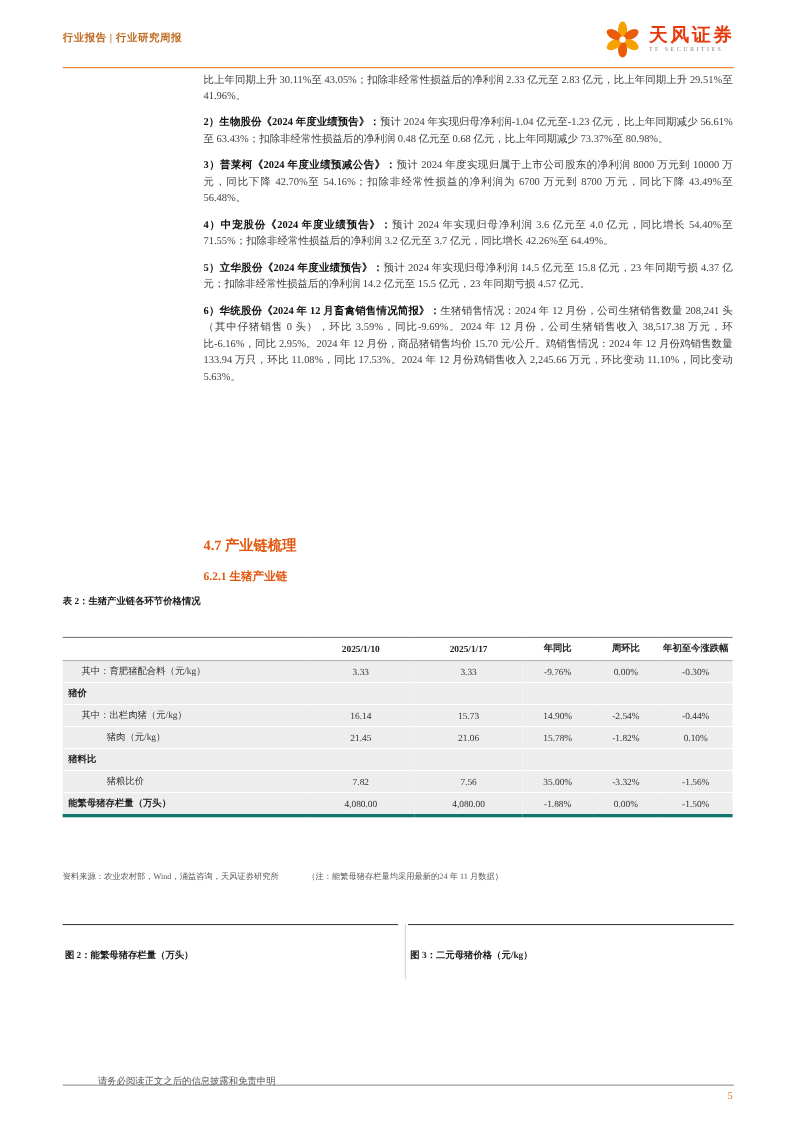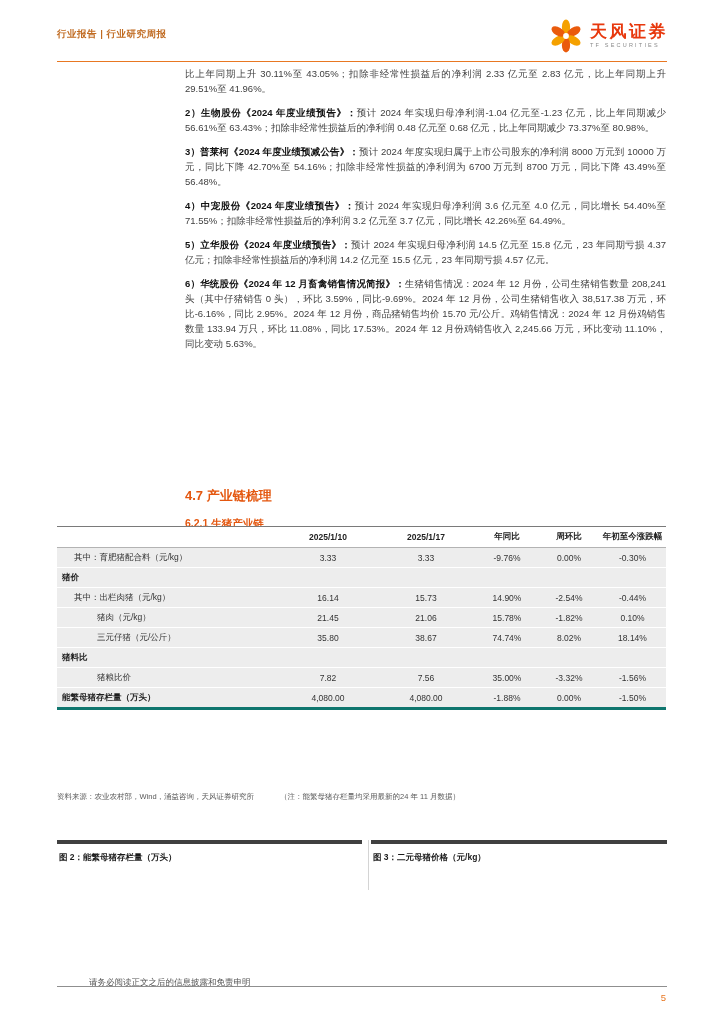--- a/index.html
+++ b/index.html
@@ -1,18 +1,18 @@
 <!DOCTYPE html>
 <html><head>
 <meta charset="utf-8">
 <style>
   html,body { margin:0; padding:0; background:#ffffff; }
   .page {
     position:relative; width:724px; height:1024px; background:#ffffff;
-    font-family:Liberation Sans, sans-serif; color:#333;
+    font-family:Liberation Serif, serif; color:#333;
     overflow:hidden;
   }
 
   
   .header-left {
     position:absolute; left:57px; top:28px;
     font-size:9.5px; font-weight:bold; color:#C06A20; letter-spacing:0.5px;
   }
   .logo { position:absolute; right:56px; top:18px; display:flex; align-items:center; }
   .logo-icon { width:36px; height:36px; margin-right:6px; }
@@ -37,21 +37,21 @@
     position:absolute; left:185px; top:517px; margin:0;
     font-size:10.5px; font-weight:bold; color:#E4570F;
   }
 
   
   .tbl-caption {
     position:absolute; left:57px; top:541px;
     font-size:8.5px; font-weight:bold; color:#1a1a1a;
   }
   .price-table {
-    position:absolute; left:57px; top:526px; width:609px;
+    position:absolute; left:57px; top:579px; width:609px;
     border-collapse:collapse; table-layout:fixed; font-size:8.5px;
   }
   .price-table th {
     height:20px; font-weight:bold; color:#222; background:#fff;
     border-top:1.3px solid #7a7a7a; border-bottom:1px solid #b3b3b3;
     text-align:center; padding:0 2px; font-size:8.5px;
   }
   .price-table th.lbl { text-align:left; }
   .price-table td {
     height:19px; background:#EDEDED; border-bottom:1px solid #ffffff;
@@ -65,21 +65,21 @@
   .price-table td.cat { font-weight:bold; color:#1e1e1e; }
 
   .source-note {
     position:absolute; left:57px; top:792px; width:610px;
     font-size:7.5px; color:#595959;
   }
   .source-note .gap { display:inline-block; width:26px; }
 
   
   .figures { position:absolute; left:57px; top:840px; width:610px; display:flex; }
-  .fig { width:305px; border-top:4px solid #404040; padding-top:8px; box-sizing:border-box; }
+  .fig { width:305px; border-top:1px solid #404040; padding-top:22px; box-sizing:border-box; }
   .fig + .fig { margin-left:9px; width:296px; }
   .fig-title { font-size:8.5px; font-weight:bold; color:#1a1a1a; padding-left:2px; }
   .fig-divider { position:absolute; left:368px; top:840px; width:1px; height:50px; background:#d4d4d4; }
 
   
   .footer-rule { position:absolute; left:57px; width:610px; top:986px; border-top:1px solid #8f8f8f; }
   .footer-text { position:absolute; left:89px; top:977px; font-size:8.5px; color:#555; }
   .page-num { position:absolute; right:58px; top:992px; font-size:9.5px; color:#E87722; }
 </style>
 </head>
@@ -168,28 +168,20 @@
         </tr>
         <tr>
           <td class="lbl ind2">猪肉（元/kg）</td>
           <td>21.45</td>
           <td>21.06</td>
           <td>15.78%</td>
           <td>-1.82%</td>
           <td>0.10%</td>
         </tr>
         <tr>
-          <td class="lbl ind2">三元仔猪（元/公斤）</td>
-          <td>35.80</td>
-          <td>38.67</td>
-          <td>74.74%</td>
-          <td>8.02%</td>
-          <td>18.14%</td>
-        </tr>
-        <tr>
           <td class="lbl ind0 cat">猪料比</td>
           <td></td>
           <td></td>
           <td></td>
           <td></td>
           <td></td>
         </tr>
         <tr>
           <td class="lbl ind2">猪粮比价</td>
           <td>7.82</td>

